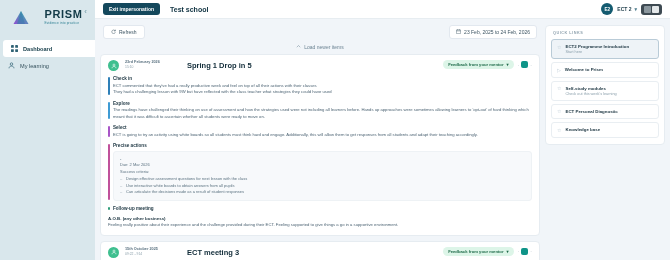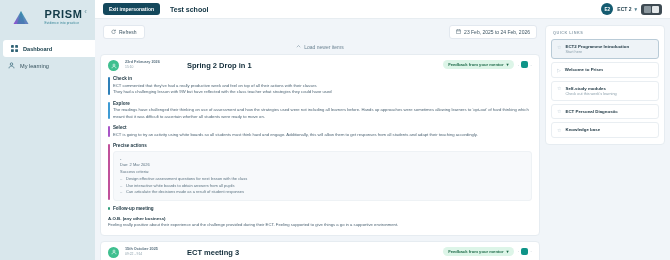--- a/index.html
+++ b/index.html
@@ -360,21 +360,21 @@
               <span class="avatar-circle">
                 <svg viewBox="0 0 10 10" fill="none" stroke="#fff" stroke-width="1">
                   <circle cx="5" cy="3.4" r="1.7"></circle>
                   <path d="M1.7 8.8c0-1.9 1.5-3 3.3-3s3.3 1.1 3.3 3"></path>
                 </svg>
               </span>
               <span class="stamp">
                 <span class="stamp-date">23rd February 2026</span>
                 <span class="stamp-time">15:10</span>
               </span>
-              <span class="card-title">Spring 2 Drop in 1</span>
+              <span class="card-title">Spring 1 Drop in 5</span>
               <span class="card-head-right">
                 <span class="feedback-pill">
                   <span>Feedback from your mentor</span>
                   <span>▾</span>
                 </span>
                 <span class="head-icons">
                   <span class="dotmark">·</span>
                   <span class="teal-blob"></span>
                   <span class="dotmark">·</span>
                 </span>

